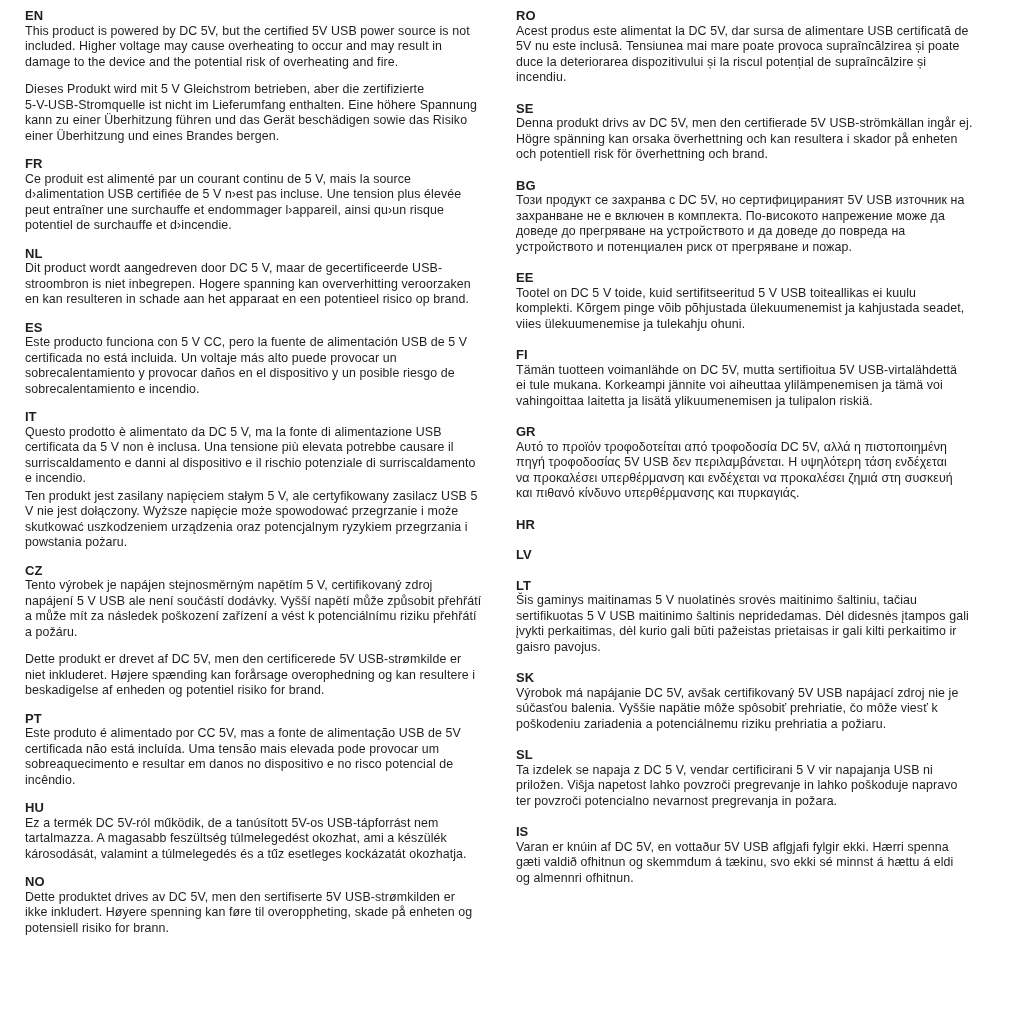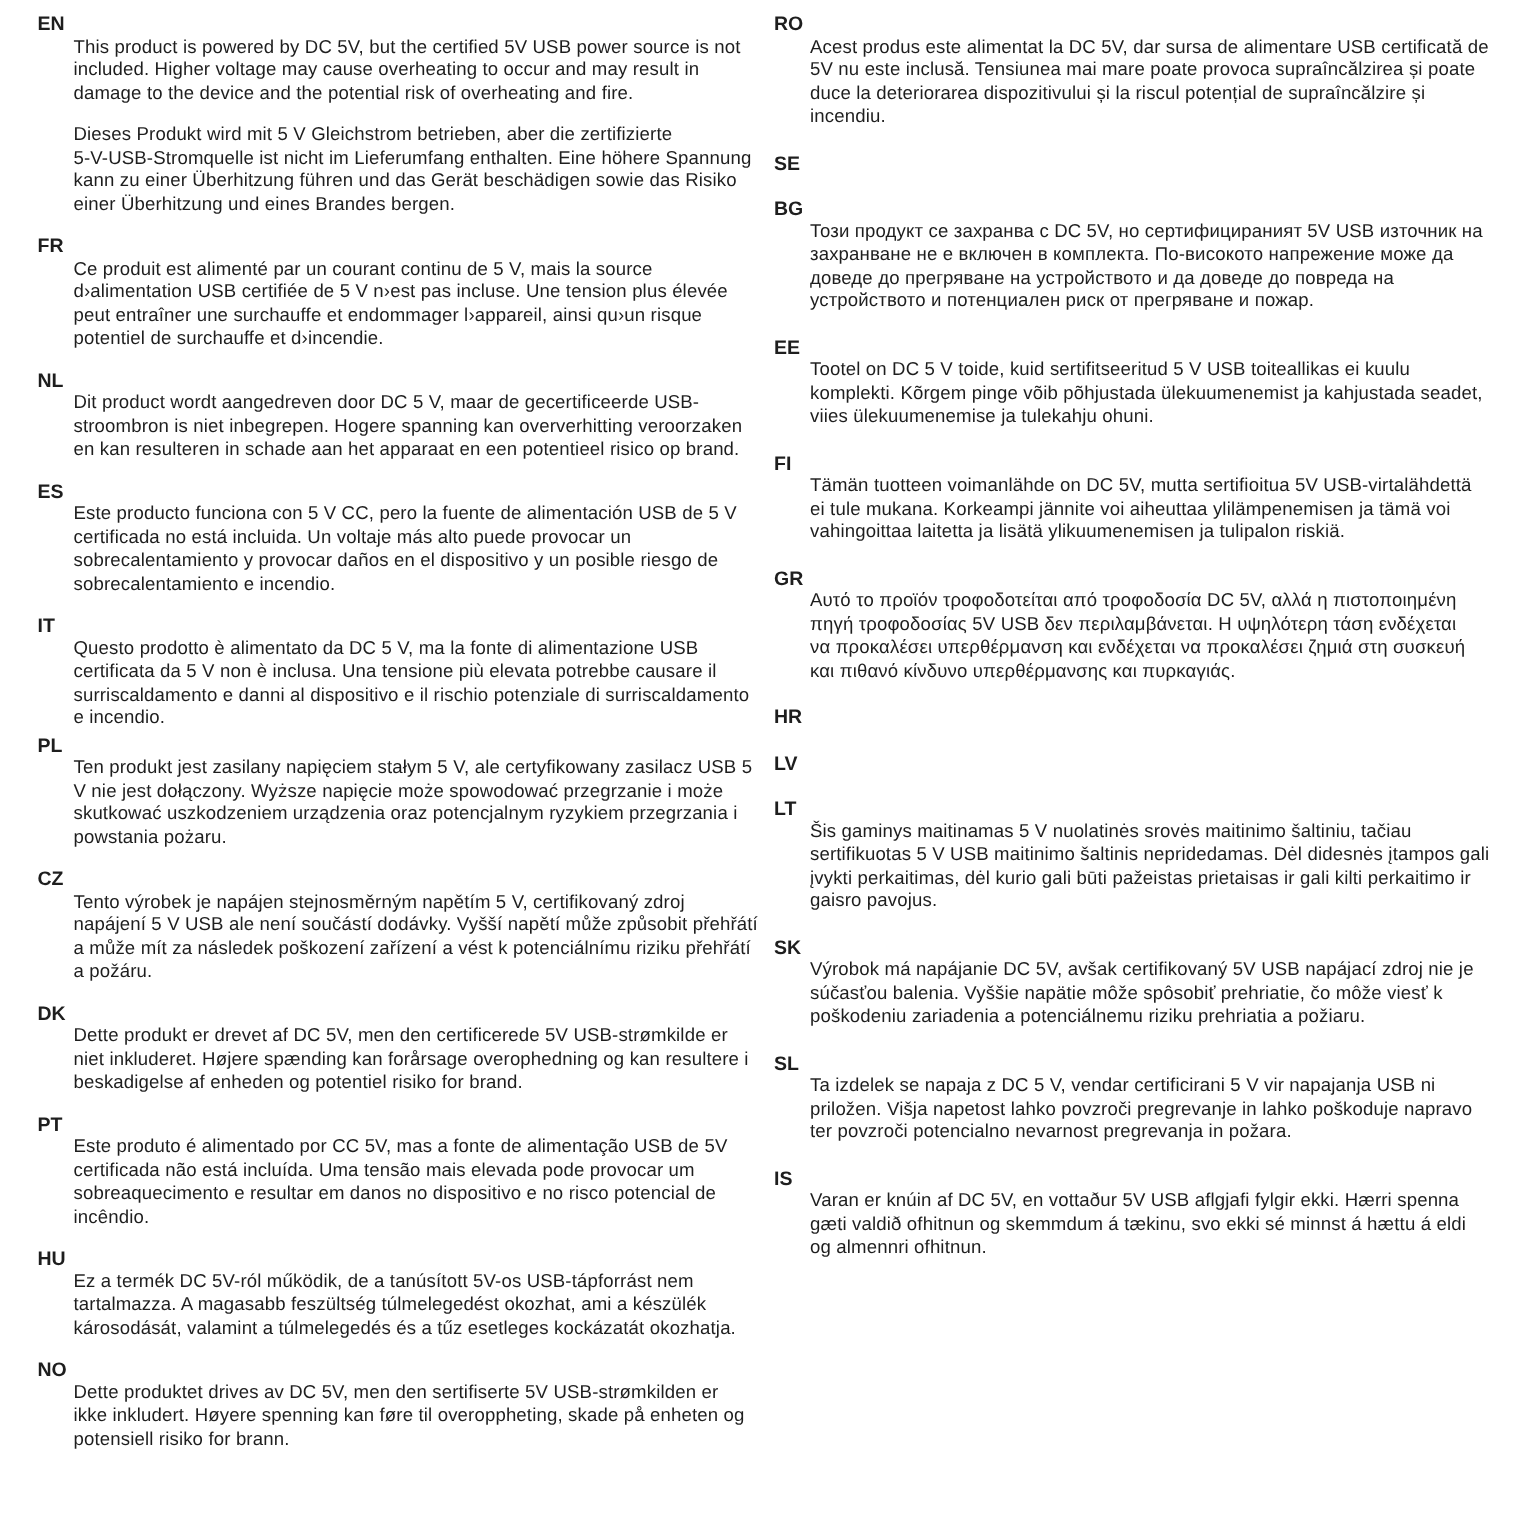--- a/index.html
+++ b/index.html
@@ -44,21 +44,20 @@
     font-weight: 700;
     font-size: 13px;
     line-height: 15.5px;
     white-space: pre;
   }
   .lang-text {
     font-size: 12.4px;
     line-height: 15.5px;
     white-space: pre;
     letter-spacing: 0.1px;
-    margin-left: 24px;
   }
 </style>
 </head>
 <body>
 
 <div class="page">
 
   <div class="col col-left">
     <div class="sec">
       <div class="lang-code">EN</div>
@@ -93,35 +92,33 @@
 sobrecalentamiento e incendio.</div>
     </div>
     <div class="sec tight">
       <div class="lang-code">IT</div>
       <div class="lang-text">Questo prodotto è alimentato da DC 5 V, ma la fonte di alimentazione USB
 certificata da 5 V non è inclusa. Una tensione più elevata potrebbe causare il
 surriscaldamento e danni al dispositivo e il rischio potenziale di surriscaldamento
 e incendio.</div>
     </div>
     <div class="sec">
-      <div class="lang-code">PL</div>
       <div class="lang-text">Ten produkt jest zasilany napięciem stałym 5 V, ale certyfikowany zasilacz USB 5
 V nie jest dołączony. Wyższe napięcie może spowodować przegrzanie i może
 skutkować uszkodzeniem urządzenia oraz potencjalnym ryzykiem przegrzania i
 powstania pożaru.</div>
     </div>
     <div class="sec">
       <div class="lang-code">CZ</div>
       <div class="lang-text">Tento výrobek je napájen stejnosměrným napětím 5 V, certifikovaný zdroj
 napájení 5 V USB ale není součástí dodávky. Vyšší napětí může způsobit přehřátí
 a může mít za následek poškození zařízení a vést k potenciálnímu riziku přehřátí
 a požáru.</div>
     </div>
     <div class="sec">
-      <div class="lang-code">DK</div>
       <div class="lang-text">Dette produkt er drevet af DC 5V, men den certificerede 5V USB-strømkilde er
 niet inkluderet. Højere spænding kan forårsage overophedning og kan resultere i
 beskadigelse af enheden og potentiel risiko for brand.</div>
     </div>
     <div class="sec">
       <div class="lang-code">PT</div>
       <div class="lang-text">Este produto é alimentado por CC 5V, mas a fonte de alimentação USB de 5V
 certificada não está incluída. Uma tensão mais elevada pode provocar um
 sobreaquecimento e resultar em danos no dispositivo e no risco potencial de
 incêndio.</div>
@@ -143,20 +140,23 @@
   <div class="col col-right">
     <div class="sec">
       <div class="lang-code">RO</div>
       <div class="lang-text">Acest produs este alimentat la DC 5V, dar sursa de alimentare USB certificată de
 5V nu este inclusă. Tensiunea mai mare poate provoca supraîncălzirea și poate
 duce la deteriorarea dispozitivului și la riscul potențial de supraîncălzire și
 incendiu.</div>
     </div>
     <div class="sec">
       <div class="lang-code">SE</div>
+      <div class="lang-text">Denna produkt drivs av DC 5V, men den certifierade 5V USB-strömkällan ingår ej.
+Högre spänning kan orsaka överhettning och kan resultera i skador på enheten
+och potentiell risk för överhettning och brand.</div>
     </div>
     <div class="sec">
       <div class="lang-code">BG</div>
       <div class="lang-text">Този продукт се захранва с DC 5V, но сертифицираният 5V USB източник на
 захранване не е включен в комплекта. По-високото напрежение може да
 доведе до прегряване на устройството и да доведе до повреда на
 устройството и потенциален риск от прегряване и пожар.</div>
     </div>
     <div class="sec">
       <div class="lang-code">EE</div>

